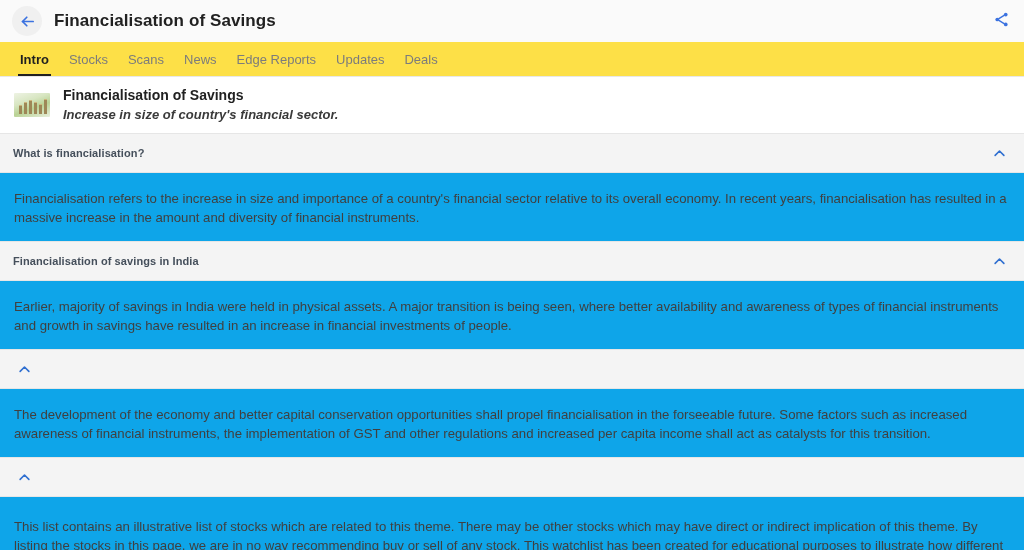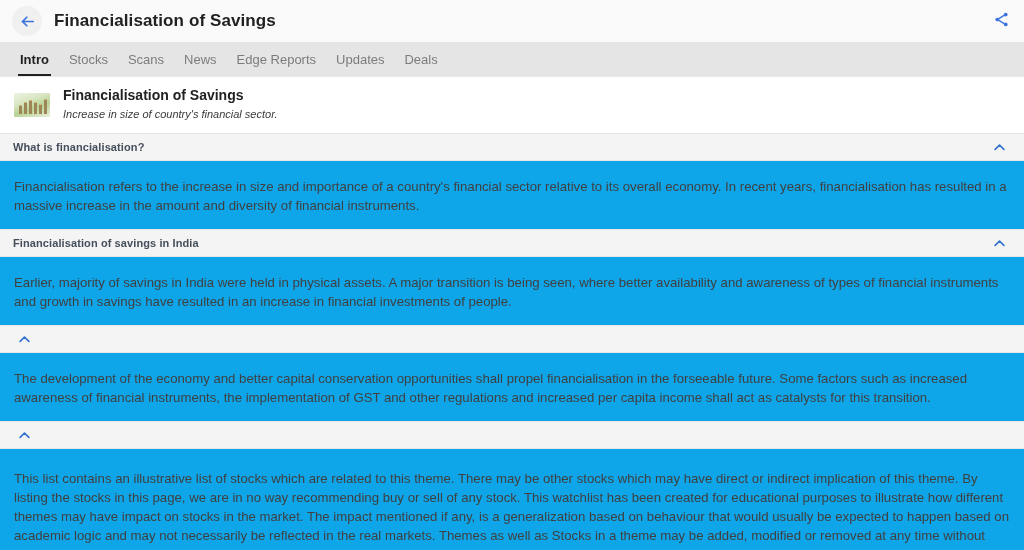--- a/index.html
+++ b/index.html
@@ -53,21 +53,21 @@
     height: 26px;
     display: flex;
     align-items: center;
     justify-content: center;
     cursor: pointer;
   }
 
   
   .tabs {
     height: 35px;
-    background: #e5e5e5;
+    background: #fde047;
     display: flex;
     align-items: flex-end;
     padding: 0 0 0 10px;
     box-sizing: border-box;
     border-bottom: 1px solid #e8e8e8;
   }
   .tab {
     position: relative;
     padding: 0 10px 9px 10px;
     font-size: 13px;
@@ -128,31 +128,32 @@
     flex-direction: column;
     justify-content: center;
   }
   .theme-name {
     font-size: 14px;
     font-weight: bold;
     color: #212121;
     line-height: 17px;
   }
   .theme-sub {
-    font-size: 11px;
+    font-size: 13px;
     font-style: italic;
     color: #3a3a3a;
     line-height: 17px;
     margin-top: 2px;
+    font-weight: bold;
   }
 
   
   .section-head {
     background: #f4f4f4;
-    height: 28px;
+    height: 40px;
     display: flex;
     align-items: center;
     padding: 0 14px 0 13px;
     box-sizing: border-box;
     border-top: 1px solid #e6e6e6;
     border-bottom: 1px solid #e6e6e6;
     cursor: pointer;
   }
   .section-title {
     flex: 1 1 auto;

